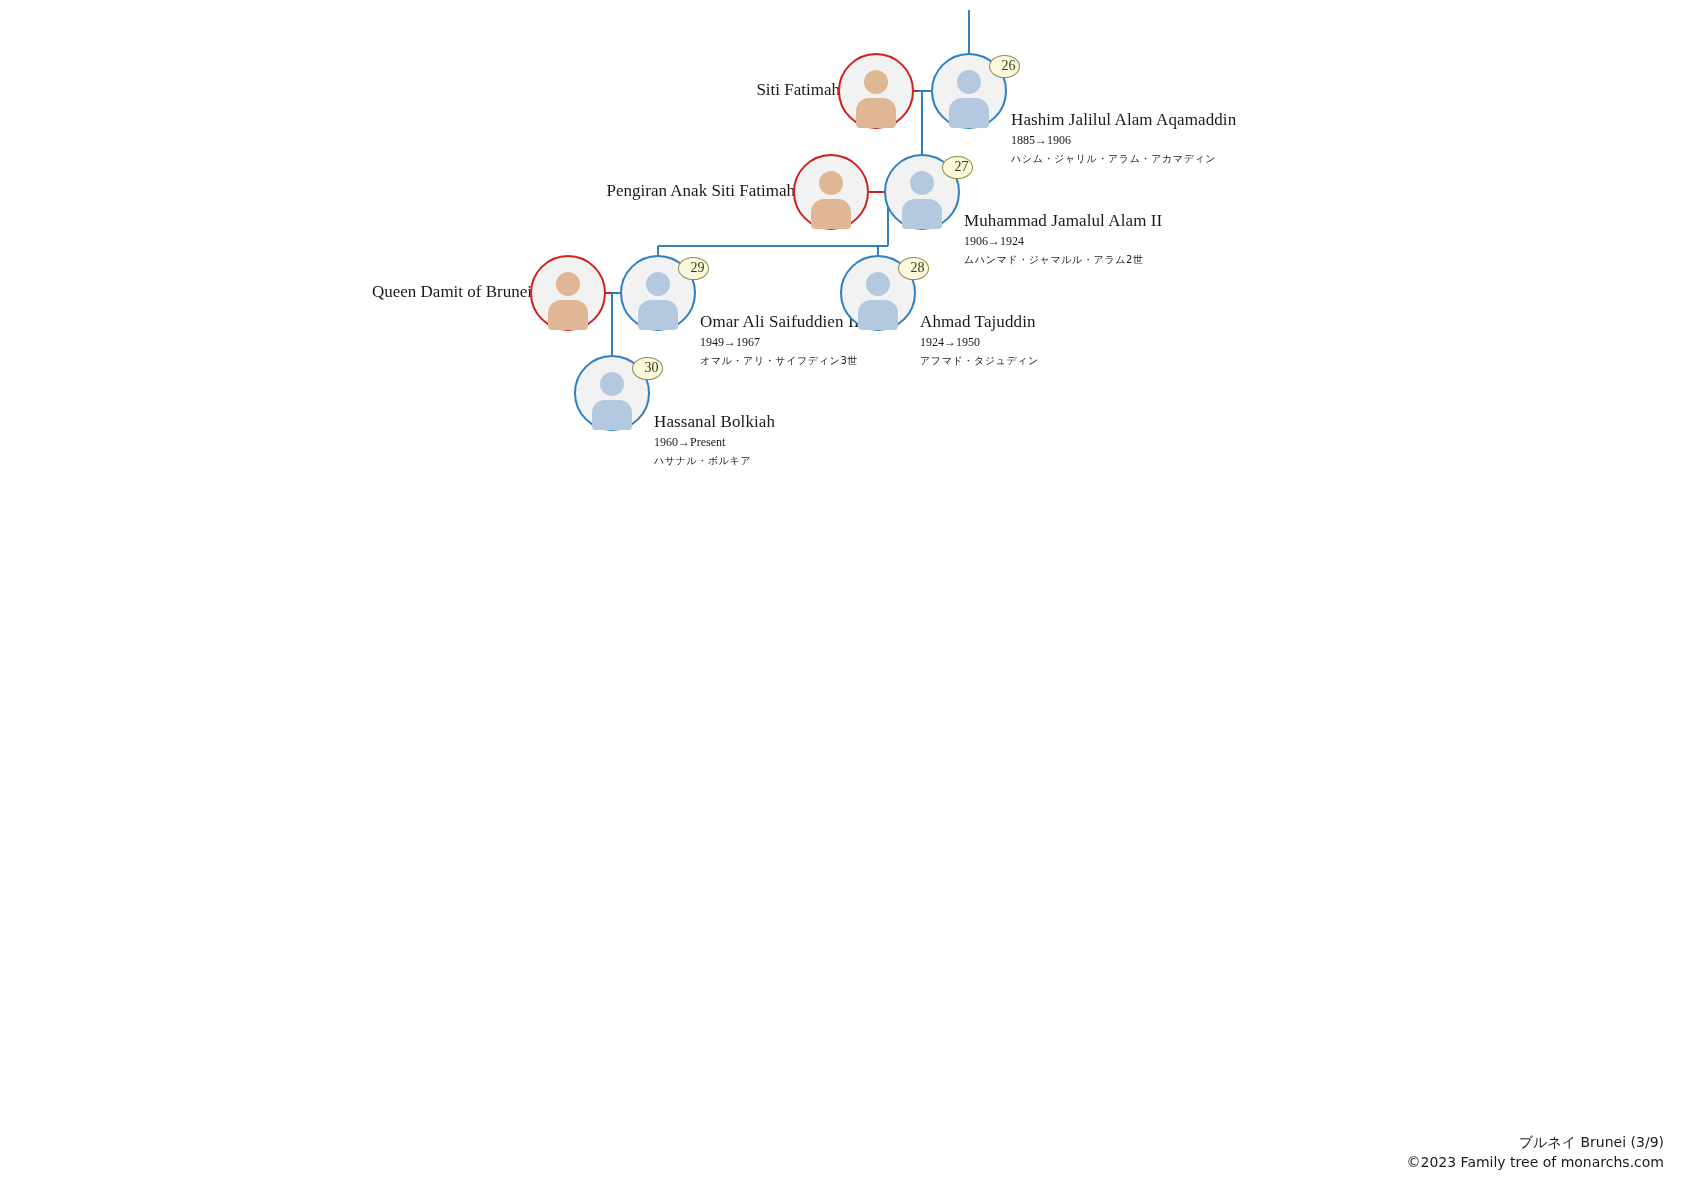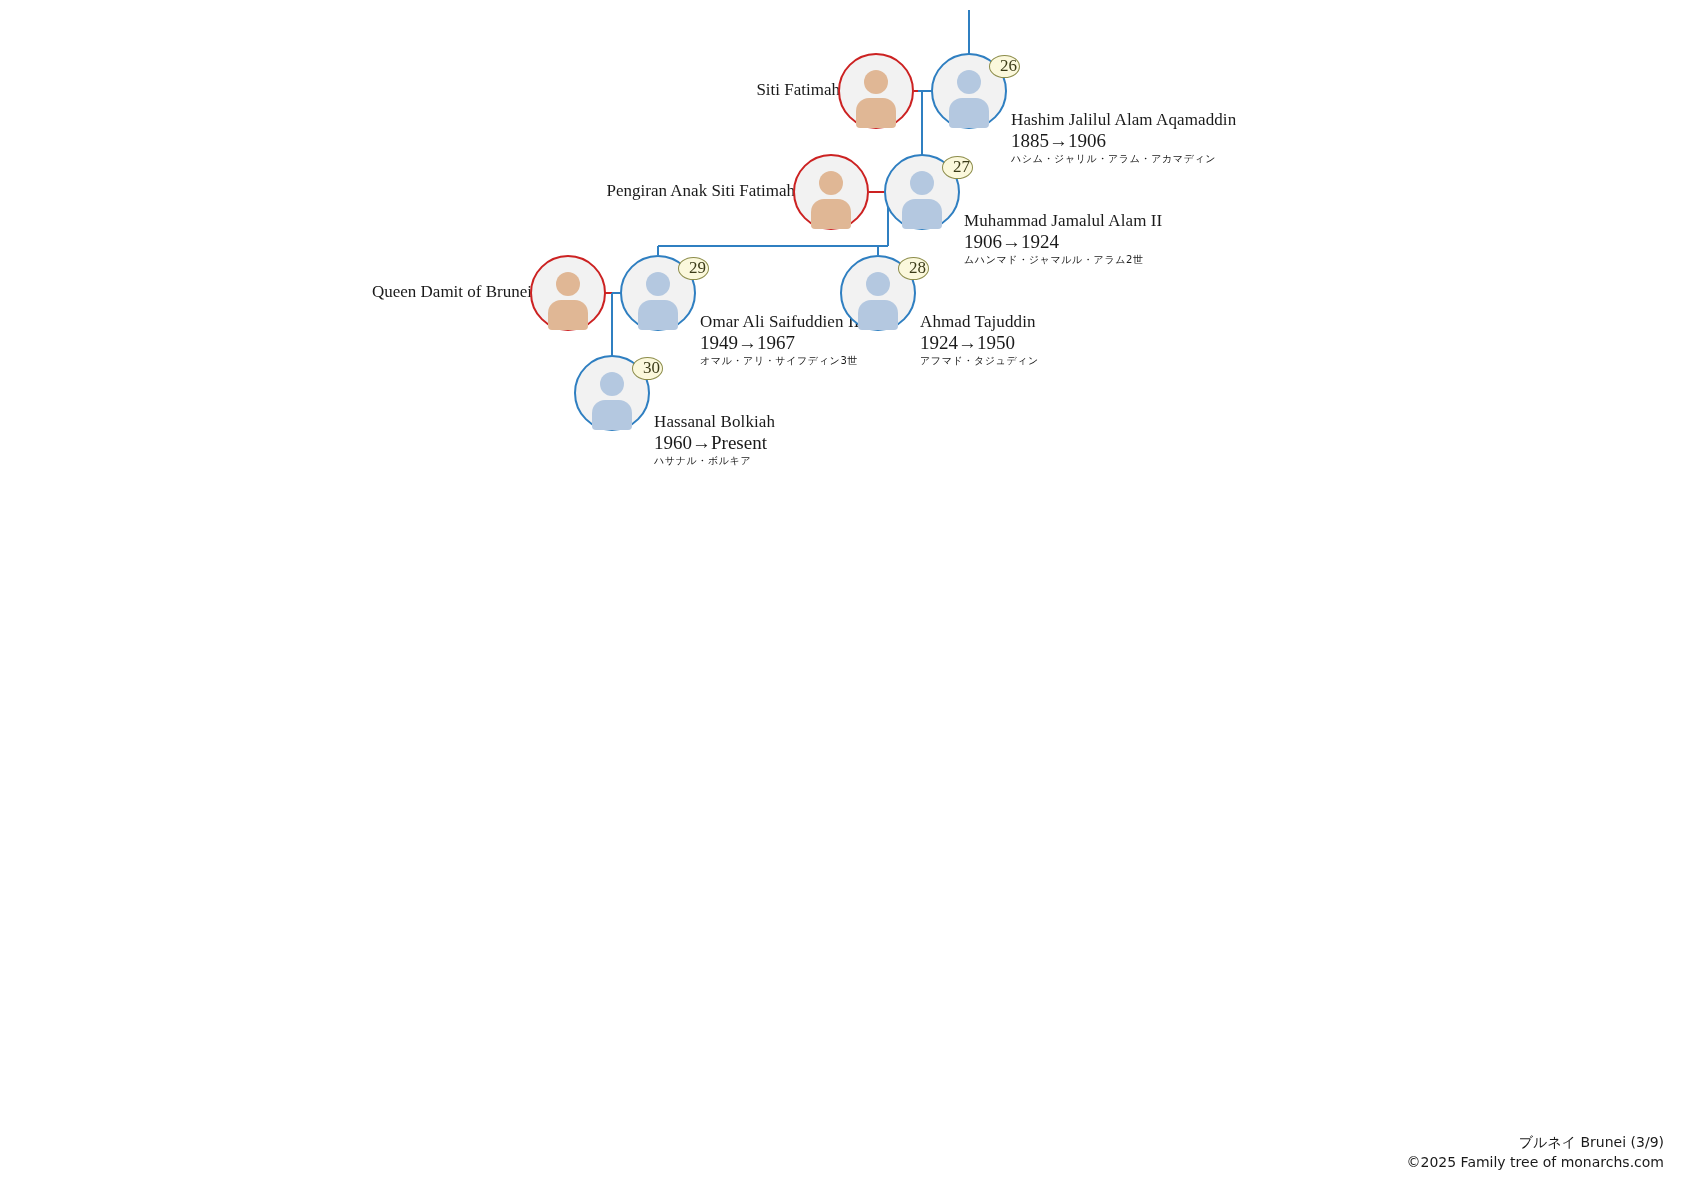--- a/index.html
+++ b/index.html
@@ -78,21 +78,21 @@
   .order-badge {
     position: absolute;
     left: 20px;
     top: -36px;
     width: 21px;
     height: 21px;
     border-radius: 50%;
     background: #fbf8dc;
     border: 1px solid #8c8c4a;
     color: #3b3b18;
-    font-size: 17px;
+    font-size: 14px;
     line-height: 20px;
     text-align: center;
     font-family: "Liberation Serif", serif;
     z-index: 5;
     padding-left: 8px;
   }
 
   .label-right {
     position: absolute;
     left: 42px;
@@ -106,21 +106,21 @@
     top: -12px;
     white-space: nowrap;
     text-align: right;
   }
   .p-name {
     font-size: 17px;
     line-height: 21px;
     letter-spacing: 0.1px;
   }
   .p-reign {
-    font-size: 19px;
+    font-size: 12px;
     line-height: 21px;
   }
   .p-jp {
     font-size: 10px;
     line-height: 16px;
     letter-spacing: 0.6px;
     color: #1a1a1a;
     font-family: "DejaVu Sans", "Liberation Sans", sans-serif;
   }
   .spouse-name {
@@ -264,16 +264,16 @@
     <div class="order-badge">30</div>
     <div class="label-right">
       <div class="p-name">Hassanal Bolkiah</div>
       <div class="p-reign">1960→Present</div>
       <div class="p-jp">ハサナル・ボルキア</div>
     </div>
   </div>
 
   <div id="footer">
     <div class="fl">ブルネイ Brunei (3/9)</div>
-    <div class="fl">©2025 Family tree of monarchs.com</div>
+    <div class="fl">©2023 Family tree of monarchs.com</div>
   </div>
 
 </div>
 
 </body></html>

